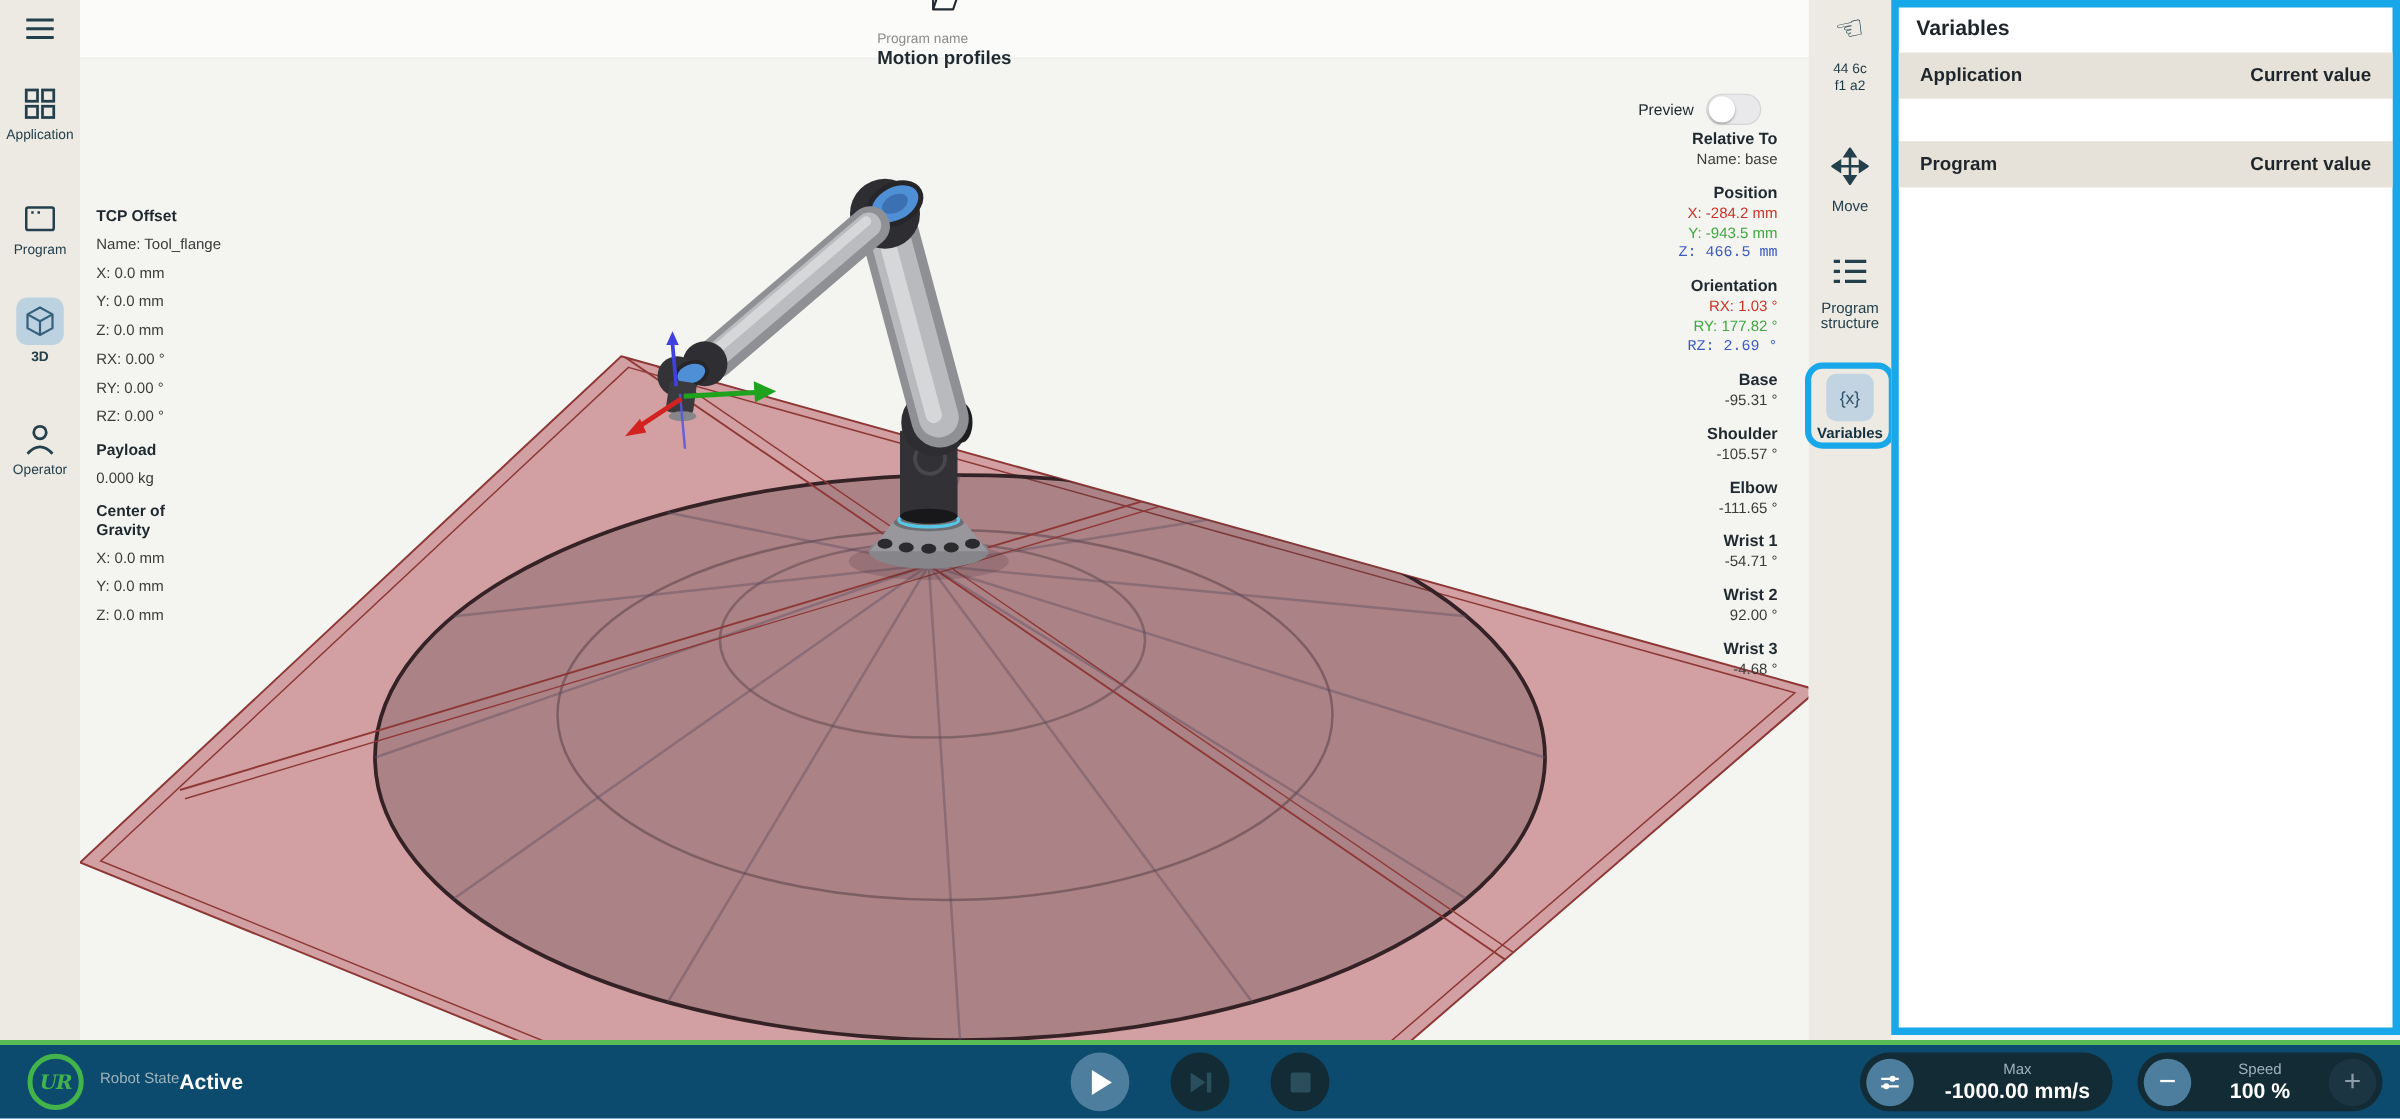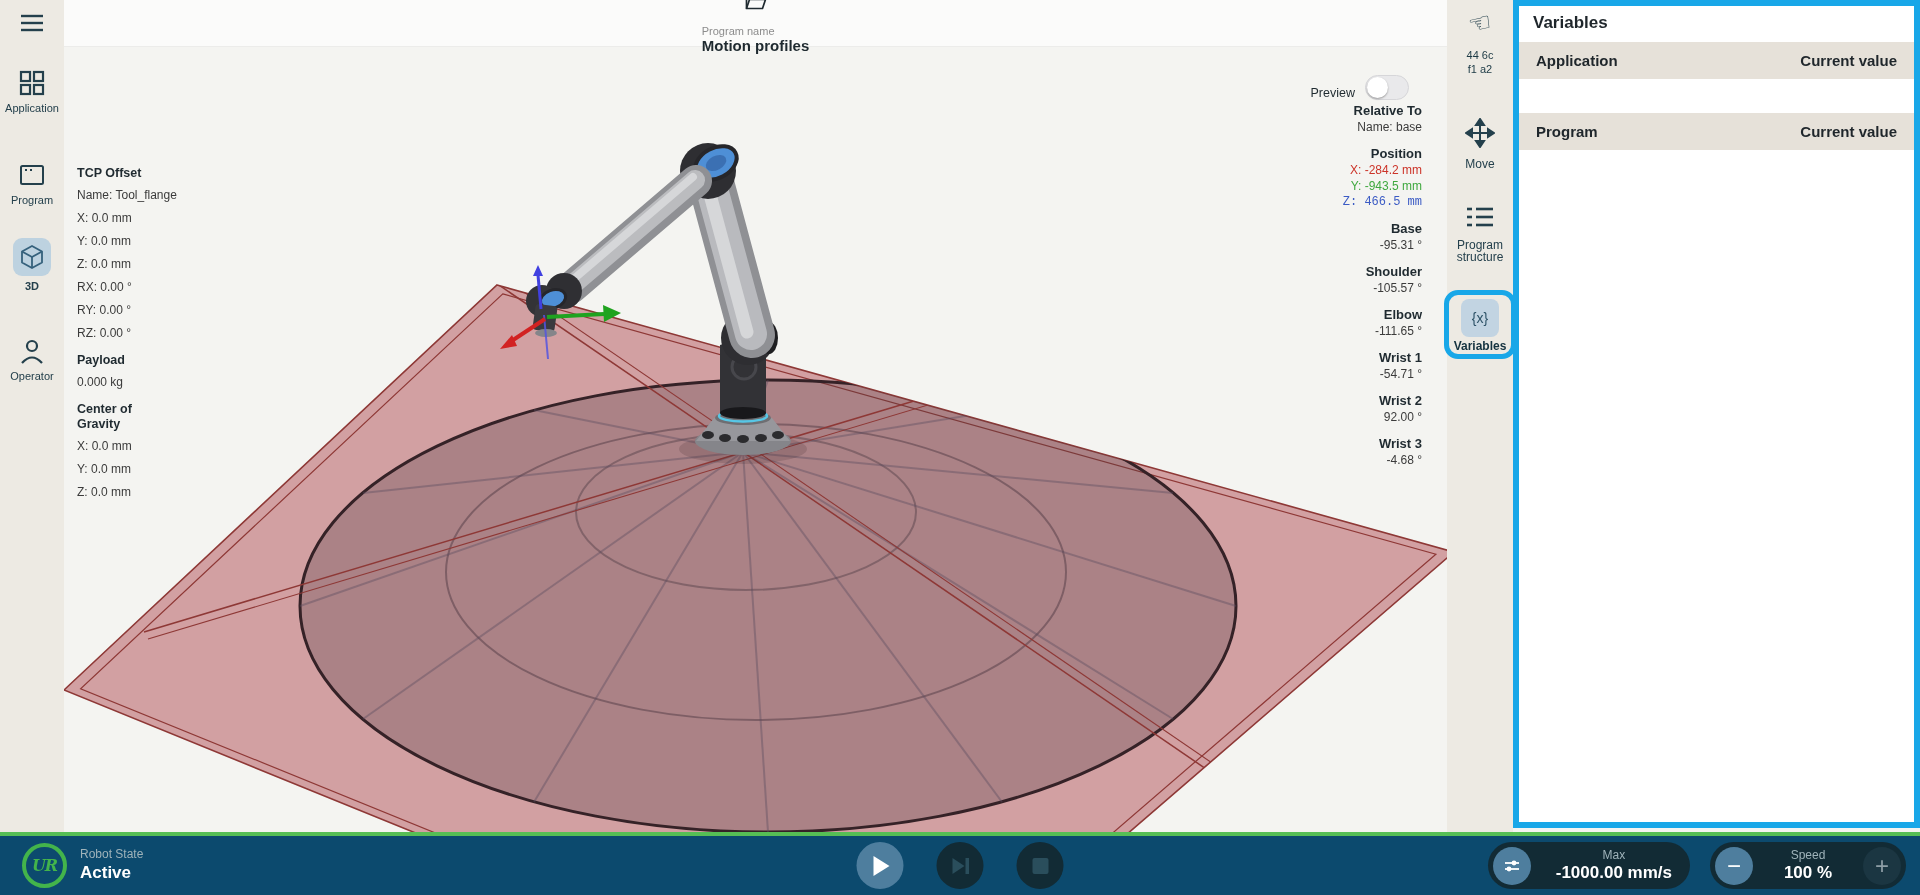--- a/index.html
+++ b/index.html
@@ -29,21 +29,21 @@
   
   .viewport{position:absolute;left:64px;top:47px;width:1383px;height:785px;background:#F4F4F1;overflow:hidden;}
   .scene{position:absolute;left:0;top:0;width:100%;height:100%;}
 
   .tcp-panel{position:absolute;left:13px;top:119px;width:128px;font-size:12px;color:#3B3B3B;line-height:15px;}
   .tcp-panel .blk-title{font-weight:bold;color:#1F2A30;font-size:12.5px;margin-bottom:7px;}
   .tcp-panel .ln{margin-bottom:8px;}
   .tcp-panel .grp{margin-top:12px;}
   .cog-title{width:78px;}
 
-  .preview-row{position:absolute;right:38px;top:28px;display:flex;align-items:flex-end;gap:10px;}
+  .preview-row{position:absolute;right:38px;top:28px;display:flex;align-items:center;gap:10px;}
   .preview-label{font-size:12.5px;color:#1F2A30;}
   .toggle{width:44px;height:25px;border-radius:13px;background:#E9E9EB;border:1px solid #D6D6D9;position:relative;cursor:pointer;}
   .toggle-knob{position:absolute;left:1px;top:1px;width:21px;height:21px;border-radius:50%;background:#fff;box-shadow:0 1px 2px rgba(0,0,0,.35);}
 
   .pose-panel{position:absolute;right:25px;top:56px;width:170px;text-align:right;font-size:12px;color:#3B3B3B;line-height:16px;}
   .pose-panel .p-title{font-weight:bold;font-size:13px;color:#1F2A30;}
   .pose-panel .grp{margin-bottom:11px;}
   .pose-panel .joint{margin-bottom:11px;}
   .val-red{color:#CC3328;} .val-green{color:#3FA83F;} .val-blue{color:#3B5BC4;font-family:Liberation Mono, monospace;}
 
@@ -67,21 +67,21 @@
   .vp-title{font-size:17px;font-weight:bold;color:#1F262B;padding:7px 0 9px 14px;}
   .var-row{height:37px;background:#E6E1D9;display:flex;align-items:center;justify-content:space-between;padding:0 17px;}
   .var-row .vr-name,.var-row .vr-val{font-size:15px;font-weight:bold;color:#1F262B;}
   .var-gap{height:34px;background:#fff;}
 
   
   .bottom-bar{position:absolute;left:0;top:832px;width:1920px;height:63px;background:#0c4a6e;border-top:4px solid #56BE55;z-index:10;}
   .rs-group{position:absolute;left:22px;top:7px;display:flex;align-items:center;gap:13px;}
   .ur-logo{width:45px;height:45px;border-radius:50%;border:4px solid #43B44B;display:flex;align-items:center;justify-content:center;
            color:#43B44B;font-weight:bold;font-style:italic;font-size:16px;font-family:"DejaVu Serif",serif;letter-spacing:-1px;}
-  .rs-texts{display:flex;flex-direction:column;line-height:1.25;}
+  .rs-texts{display:flex;line-height:1.25;}
   .rs-label{font-size:12px;color:#9FB3BA;}
   .rs-value{font-size:17px;font-weight:bold;color:#fff;}
   .transport{position:absolute;left:50%;top:6px;transform:translateX(-50%);display:flex;gap:33px;}
   .t-btn{width:47px;height:47px;border-radius:50%;border:none;display:flex;align-items:center;justify-content:center;cursor:pointer;padding:0;}
   .t-play{background:#4E7E9E;}
   .t-dim{background:#122B35;}
   .pills{position:absolute;right:14px;top:6px;display:flex;gap:20px;}
   .pill{height:47px;border-radius:24px;background:#122B35;display:flex;align-items:center;padding:0 18px 0 5px;gap:25px;}
   .pill-circle{width:38px;height:38px;border-radius:50%;background:#4E7E9E;display:flex;align-items:center;justify-content:center;
                border:none;cursor:pointer;color:#fff;font-size:24px;line-height:1;padding:0;}
@@ -303,20 +303,26 @@
     <div class="pose-panel">
       <div class="grp">
         <div class="p-title">Relative To</div>
         <div>Name: base</div>
       </div>
       <div class="grp">
         <div class="p-title">Position</div>
         <div class="val-red">X: -284.2 mm</div>
         <div class="val-green">Y: -943.5 mm</div>
         <div class="val-blue">Z: 466.5 mm</div>
+      </div>
+      <div class="grp">
+        <div class="p-title">Orientation</div>
+        <div class="val-red">RX: 1.03 °</div>
+        <div class="val-green">RY: 177.82 °</div>
+        <div class="val-blue">RZ: 2.69 °</div>
       </div>
       <div class="joint">
         <div class="p-title">Base</div>
         <div>-95.31 °</div>
       </div>
       <div class="joint">
         <div class="p-title">Shoulder</div>
         <div>-105.57 °</div>
       </div>
       <div class="joint">

